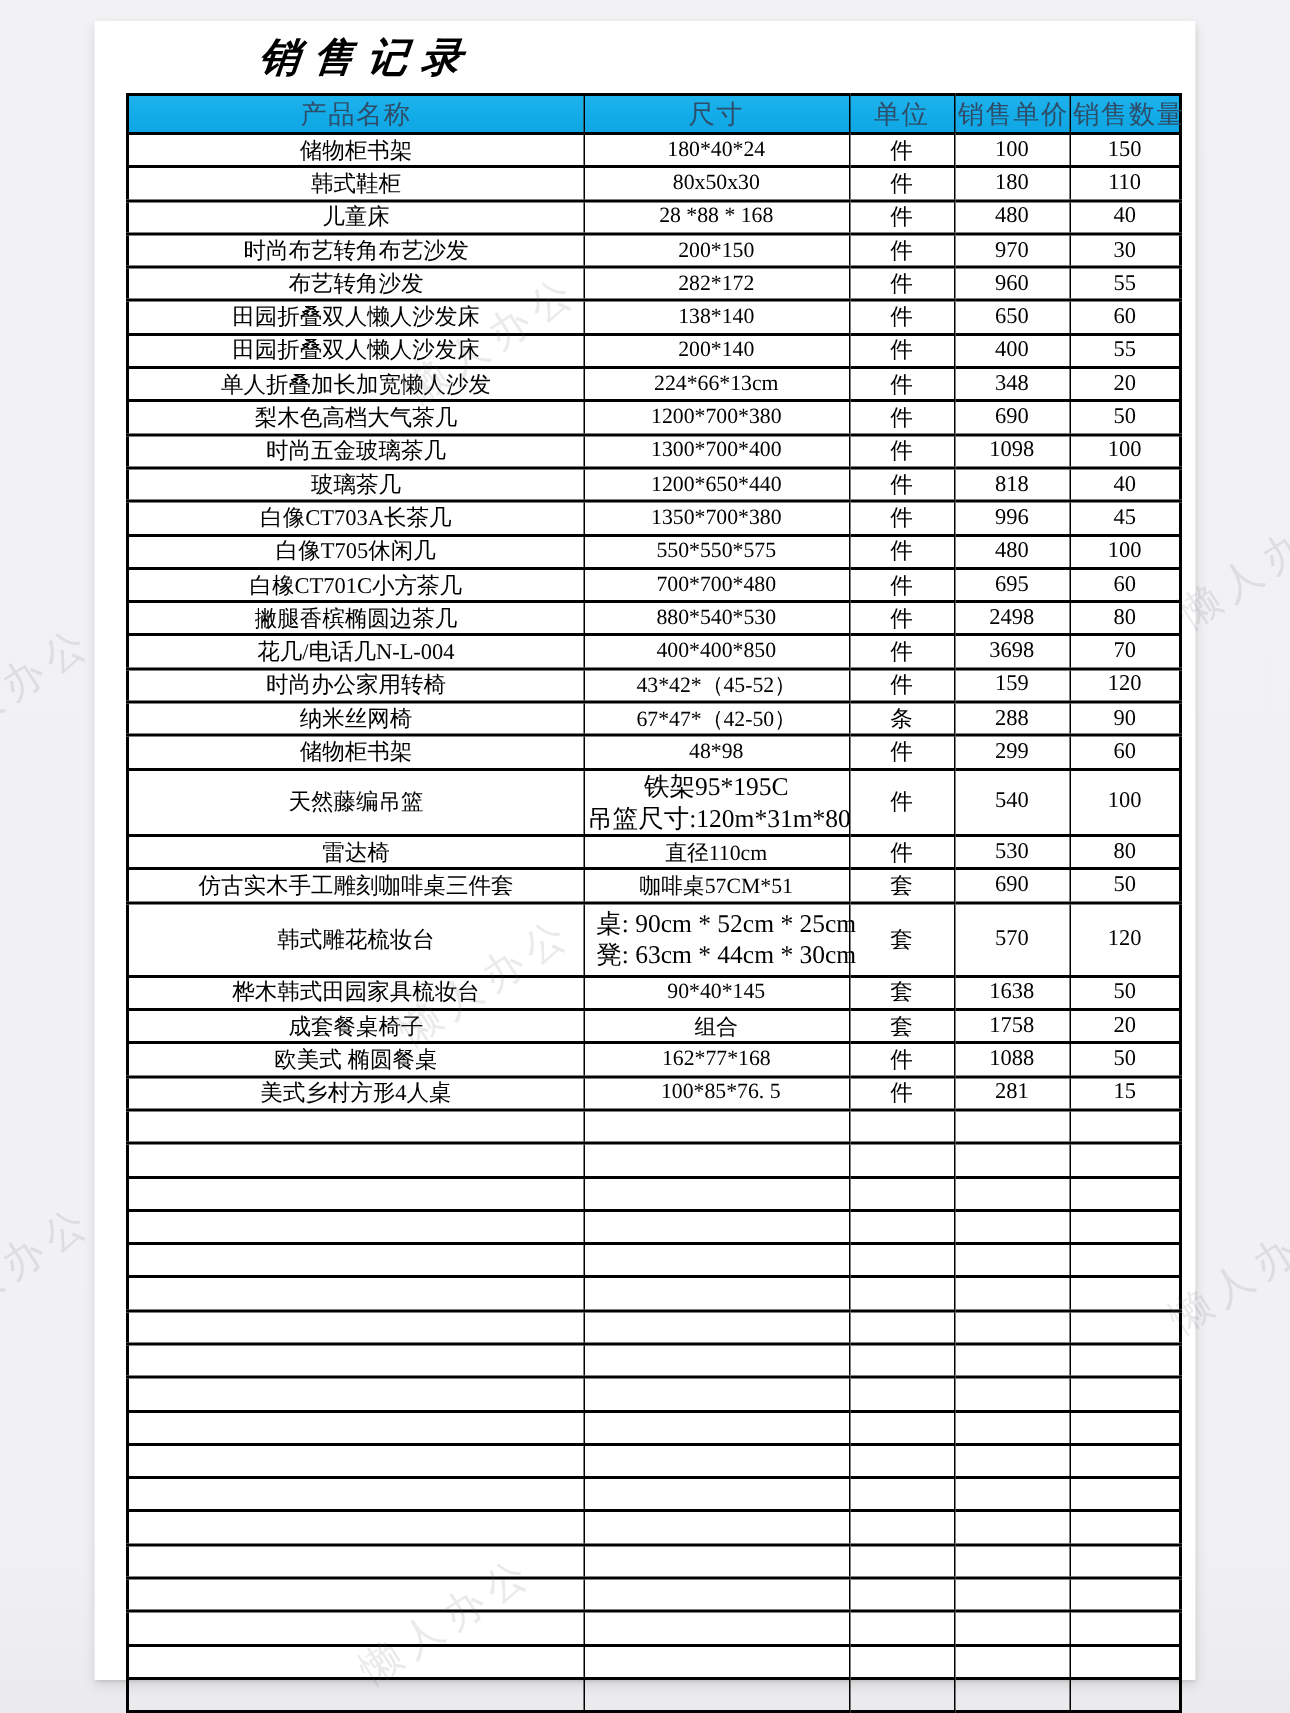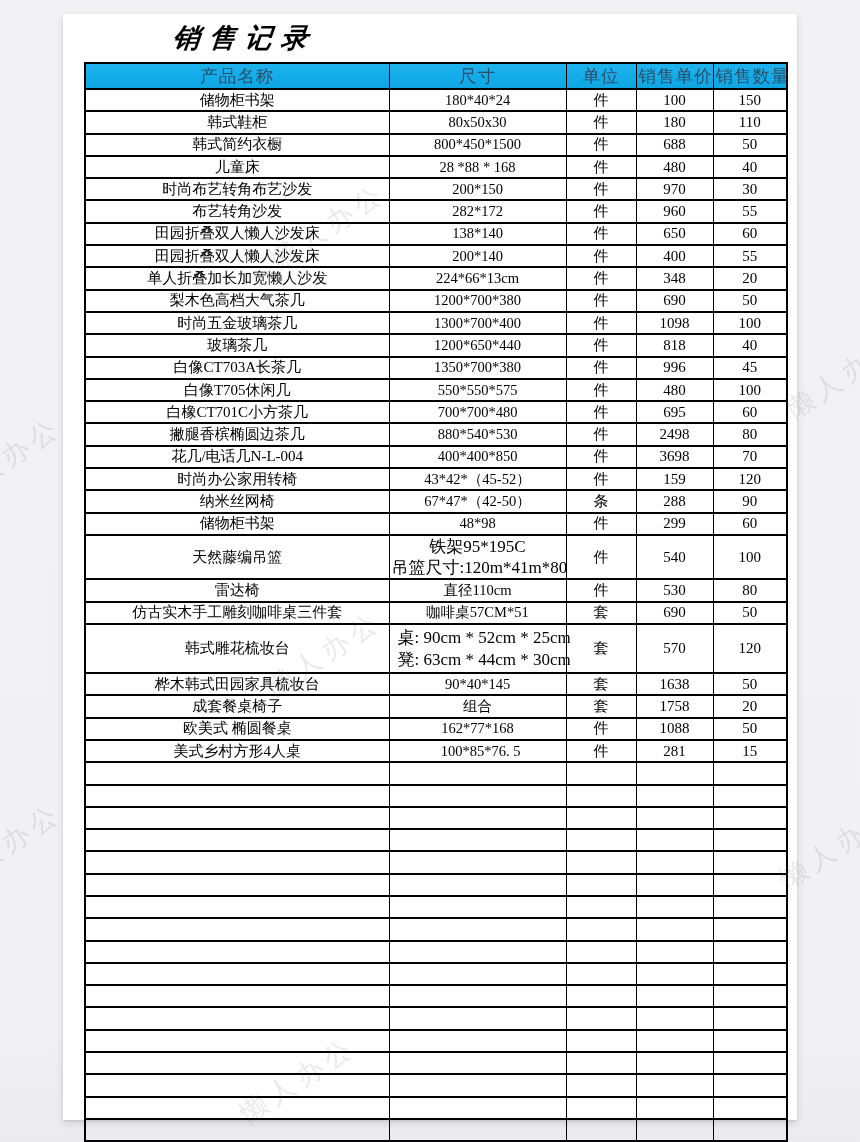--- a/index.html
+++ b/index.html
@@ -84,27 +84,20 @@
           <td>150</td>
         </tr>
         <tr class="data-row">
           <td>韩式鞋柜</td>
           <td class="c-size">80x50x30</td>
           <td>件</td>
           <td>180</td>
           <td>110</td>
         </tr>
         <tr class="data-row">
-          <td>韩式简约衣橱</td>
-          <td class="c-size">800*450*1500</td>
-          <td>件</td>
-          <td>688</td>
-          <td>50</td>
-        </tr>
-        <tr class="data-row">
           <td>儿童床</td>
           <td class="c-size">28 *88 * 168</td>
           <td>件</td>
           <td>480</td>
           <td>40</td>
         </tr>
         <tr class="data-row">
           <td>时尚布艺转角布艺沙发</td>
           <td class="c-size">200*150</td>
           <td>件</td>
@@ -213,21 +206,21 @@
           <td>储物柜书架</td>
           <td class="c-size">48*98</td>
           <td>件</td>
           <td>299</td>
           <td>60</td>
         </tr>
         <tr class="data-row tall">
           <td>天然藤编吊篮</td>
           <td class="c-size">
             <span class="ln">铁架95*195C</span>
-            <span class="ln">吊篮尺寸:120m*41m*80</span>
+            <span class="ln">吊篮尺寸:120m*31m*80</span>
           </td>
           <td>件</td>
           <td>540</td>
           <td>100</td>
         </tr>
         <tr class="data-row">
           <td>雷达椅</td>
           <td class="c-size">直径110cm</td>
           <td>件</td>
           <td>530</td>

